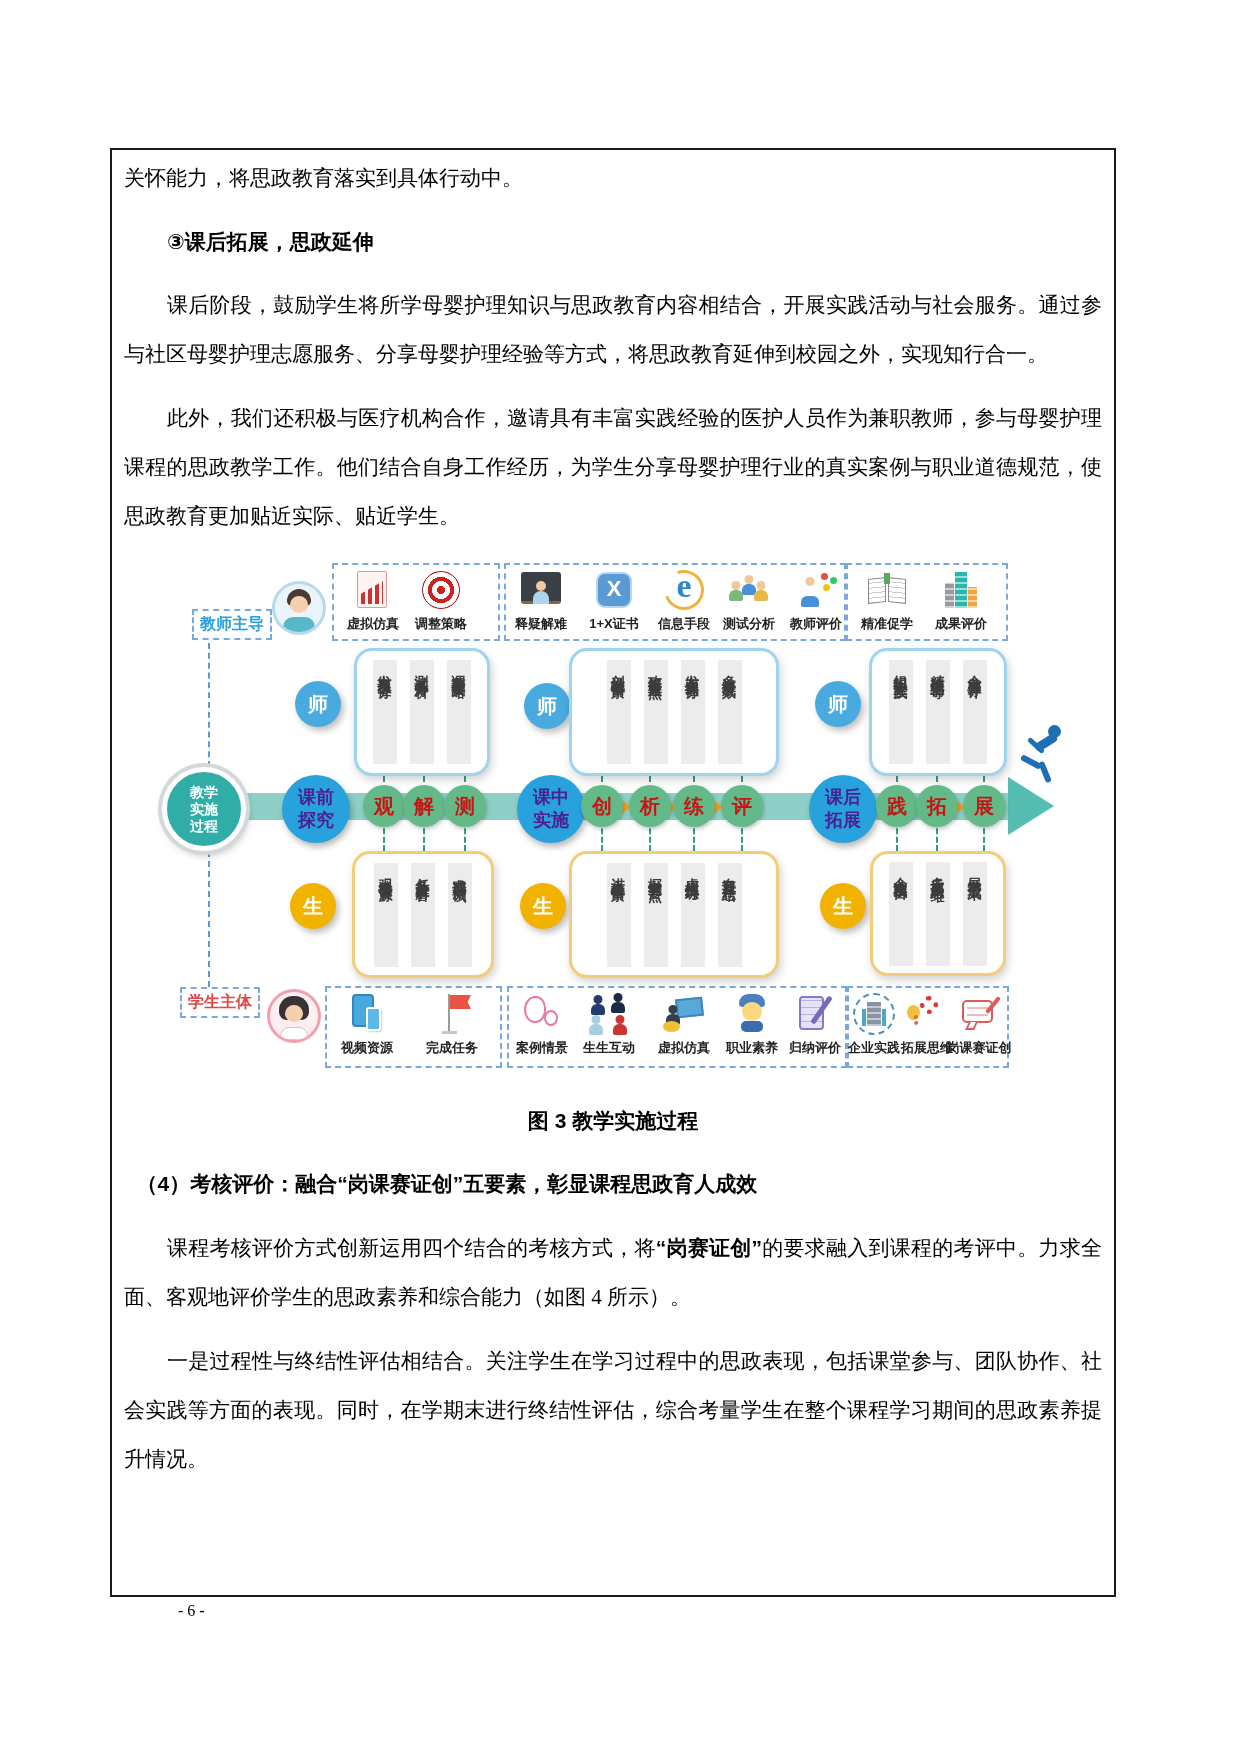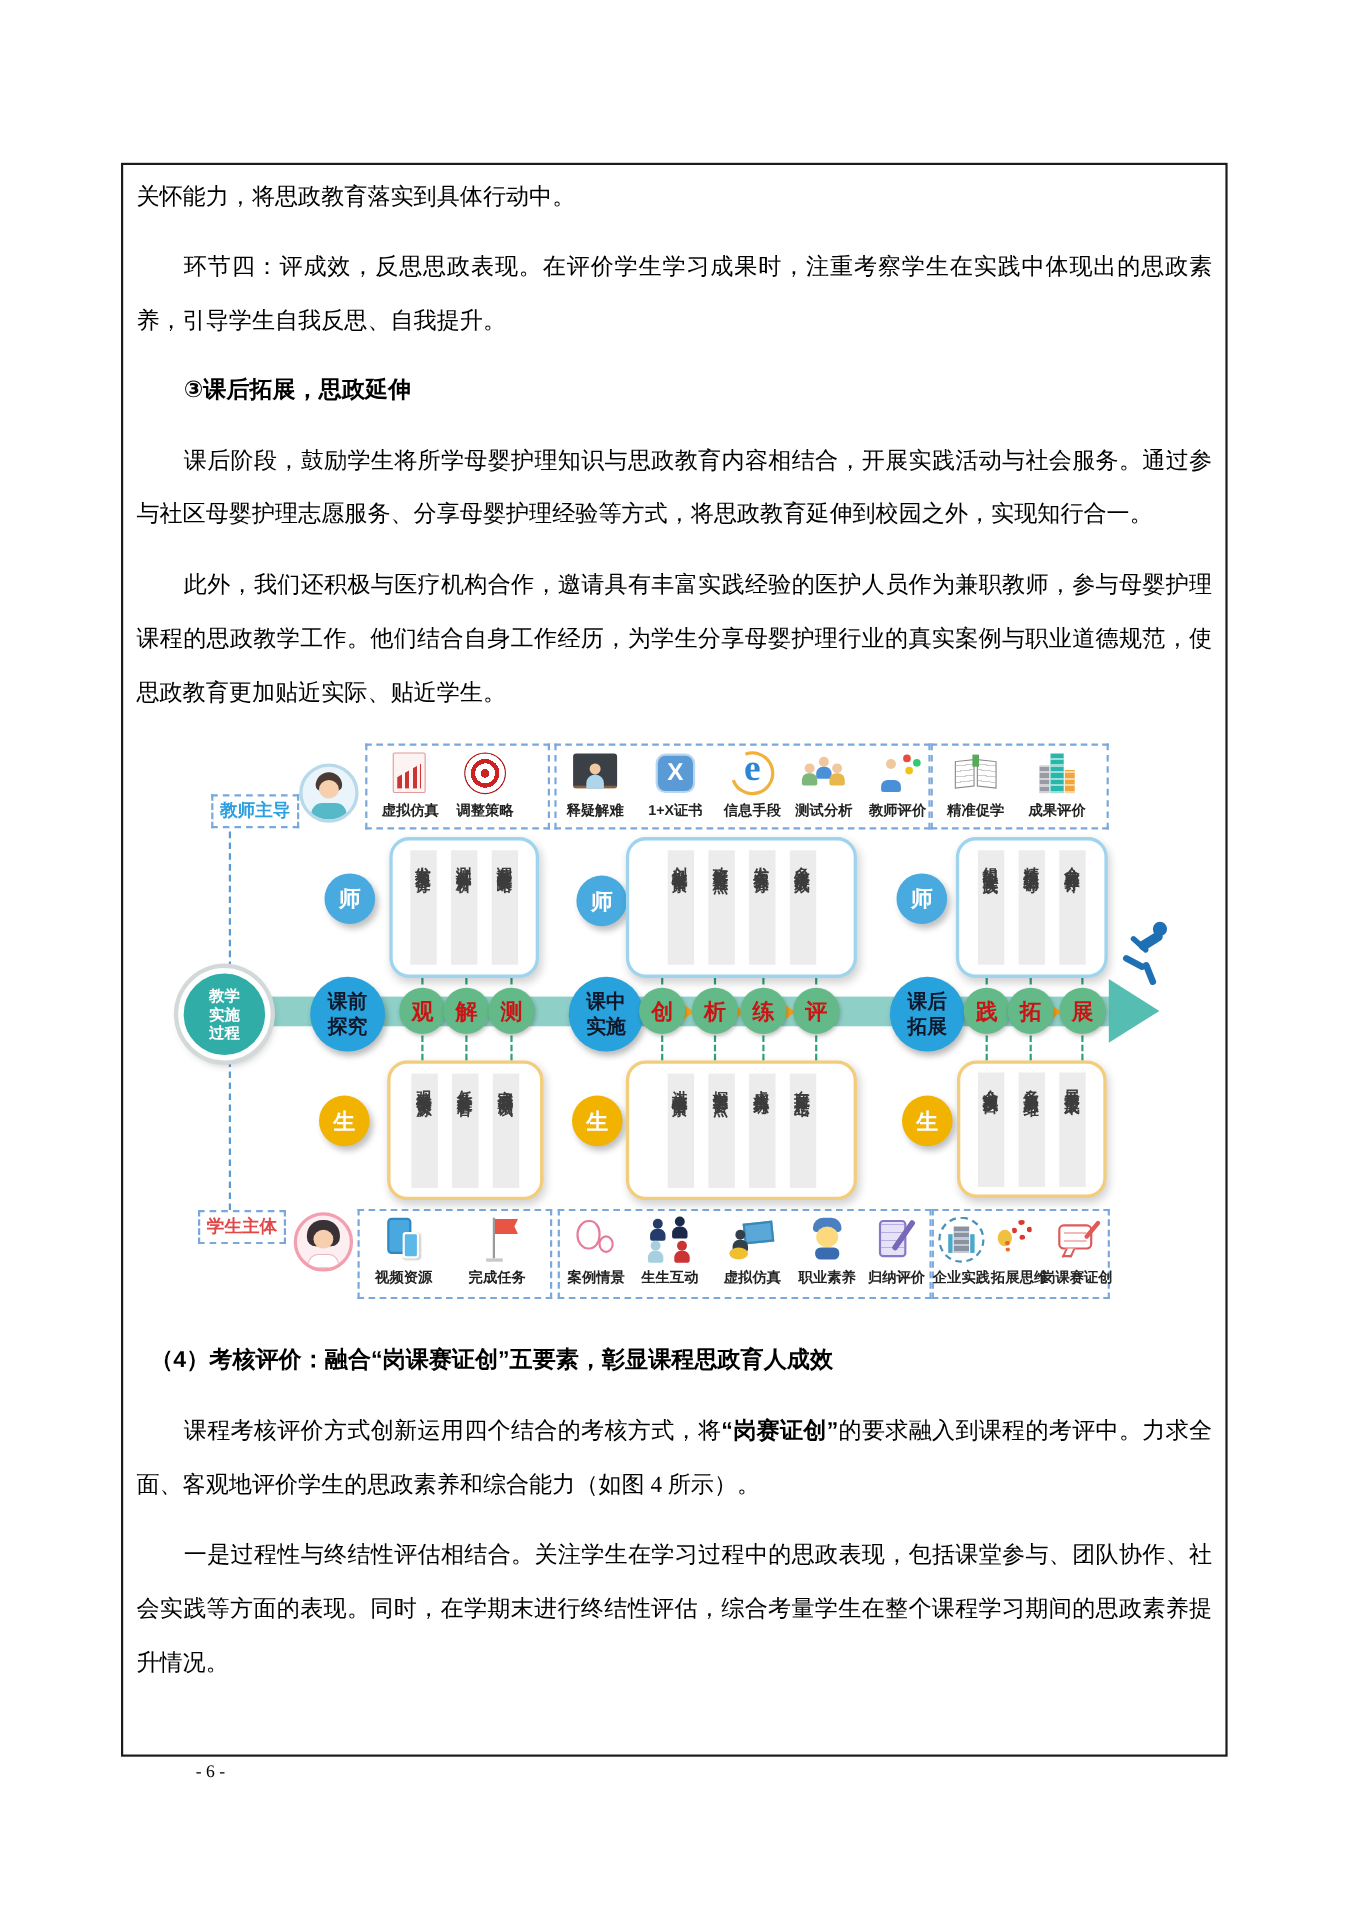--- a/index.html
+++ b/index.html
@@ -19,21 +19,21 @@
   .dash-box{position:absolute;border:2px dashed #7aa7dc;background:#fff;z-index:0}
   .dash-label{position:absolute;border:2px dashed #7aa7dc;background:#fff;padding:3px 6px;font-weight:bold;font-size:16px;white-space:nowrap;z-index:2}
   .dash-label.tl{color:#2b9fe0}
   .dash-label.sl{color:#e04848}
   .cv{position:absolute;width:0;border-left:2px dashed #2fa07e;z-index:0}
   .cb{position:absolute;width:0;border-left:2px dashed #5b9bd5;z-index:0}
 
   .band{position:absolute;left:60px;top:250px;width:820px;height:27px;background:#8ecfc7;z-index:1}
   .ahead{position:absolute;left:876px;top:234px;width:0;height:0;border-left:46px solid #56bdb3;border-top:29px solid transparent;border-bottom:29px solid transparent;z-index:1}
   .proc{position:absolute;left:30px;top:224px;width:84px;height:84px;border-radius:50%;background:#2fada6;border:5px solid #fff;box-shadow:0 0 0 4px #d3d9d9,2px 4px 8px rgba(0,0,0,.25);color:#fff;display:flex;flex-direction:column;align-items:center;justify-content:center;font-weight:bold;font-size:14px;line-height:17px;z-index:4}
-  .stage{position:absolute;width:68px;height:68px;border-radius:50%;background:#27a2dc;color:#0f172a;display:flex;flex-direction:column;align-items:center;justify-content:center;font-weight:bold;font-size:18px;line-height:23px;box-shadow:2px 4px 6px rgba(0,0,0,.28);z-index:3}
+  .stage{position:absolute;width:68px;height:68px;border-radius:50%;background:#27a2dc;color:#4c1d95;display:flex;flex-direction:column;align-items:center;justify-content:center;font-weight:bold;font-size:18px;line-height:23px;box-shadow:2px 4px 6px rgba(0,0,0,.28);z-index:3}
   .step{position:absolute;top:242px;width:42px;height:42px;border-radius:50%;background:#63ba88;color:#c81414;display:flex;align-items:center;justify-content:center;font-weight:bold;font-size:20px;z-index:3;box-shadow:1px 2px 4px rgba(0,0,0,.25)}
   .chv{position:absolute;top:256px;width:0;height:0;border-left:11px solid #f5a01c;border-top:8px solid transparent;border-bottom:8px solid transparent;z-index:2}
   .badge{position:absolute;width:46px;height:46px;border-radius:50%;color:#fff;font-weight:bold;font-size:20px;display:flex;align-items:center;justify-content:center;box-shadow:3px 4px 6px rgba(0,0,0,.25);z-index:2}
   .b-t{background:#48aadf}.b-s{background:#f2b200}
   .tbox,.sbox{position:absolute;background:#fff;border-radius:18px;box-shadow:2px 4px 8px rgba(0,0,0,.18);display:flex;align-items:center;justify-content:center;gap:13px;z-index:2}
   .tbox{border:3px solid #9ed4ee}
   .sbox{border:3px solid #f3cd7c}
   .vcol{writing-mode:vertical-rl;text-orientation:upright;background:#ececec;color:#3c3c3c;font-weight:bold;font-size:14px;letter-spacing:2px;padding:4px 3px;height:104px}
 
   .icell{position:absolute;width:66px;display:flex;flex-direction:column;align-items:center;z-index:2}
@@ -106,21 +106,20 @@
   .runner i:nth-child(4){left:8px;top:34px;width:22px;height:6px;transform:rotate(28deg)}
   .runner i:nth-child(5){left:30px;top:36px;width:6px;height:22px;transform:rotate(-22deg)}
 </style>
 </head>
 <body>
 
 <div class="page">
  <div id="border-box">
 
   <p class="para first">关怀能力，将思政教育落实到具体行动中。</p>
-  <p class="para">环节四：评成效，反思思政表现。在评价学生学习成果时，注重考察学生在实践中体现出的思政素养，引导学生自我反思、自我提升。</p>
   <p class="hd">③课后拓展，思政延伸</p>
   <p class="para">课后阶段，鼓励学生将所学母婴护理知识与思政教育内容相结合，开展实践活动与社会服务。通过参与社区母婴护理志愿服务、分享母婴护理经验等方式，将思政教育延伸到校园之外，实现知行合一。</p>
   <p class="para">此外，我们还积极与医疗机构合作，邀请具有丰富实践经验的医护人员作为兼职教师，参与母婴护理课程的思政教学工作。他们结合自身工作经历，为学生分享母婴护理行业的真实案例与职业道德规范，使思政教育更加贴近实际、贴近学生。</p>
 
   <div id="diagram">
 
     <div class="cb" style="left:76px;top:100px;height:124px"></div>
     <div class="cb" style="left:76px;top:308px;height:136px"></div>
 
     <div class="dash-box" style="left:200px;top:20px;width:168px;height:78px"></div>
@@ -393,19 +392,20 @@
     <div class="icell" style="left:814px;top:448px">
           <span class="icn i-chat">
             <i></i>
             <i></i>
             <i></i>
           </span>
           <div class="ilab">岗课赛证创</div>
         </div>
   </div>
 
+  <div class="caption">图 3 教学实施过程</div>
   <p class="hd hd4">（4）考核评价：融合“岗课赛证创”五要素，彰显课程思政育人成效</p>
   <p class="para"><span>课程考核评价方式创新运用四个结合的考核方式，将</span><span class="bold-run">“岗赛证创”</span><span>的要求融入到课程的考评中。力求全面、客观地评价学生的思政素养和综合能力（如图 4 所示）。</span></p>
   <p class="para">一是过程性与终结性评估相结合。关注学生在学习过程中的思政表现，包括课堂参与、团队协作、社会实践等方面的表现。同时，在学期末进行终结性评估，综合考量学生在整个课程学习期间的思政素养提升情况。</p>
 
  </div>
  <div id="page-num">- 6 -</div>
 </div>
 
 </body></html>

